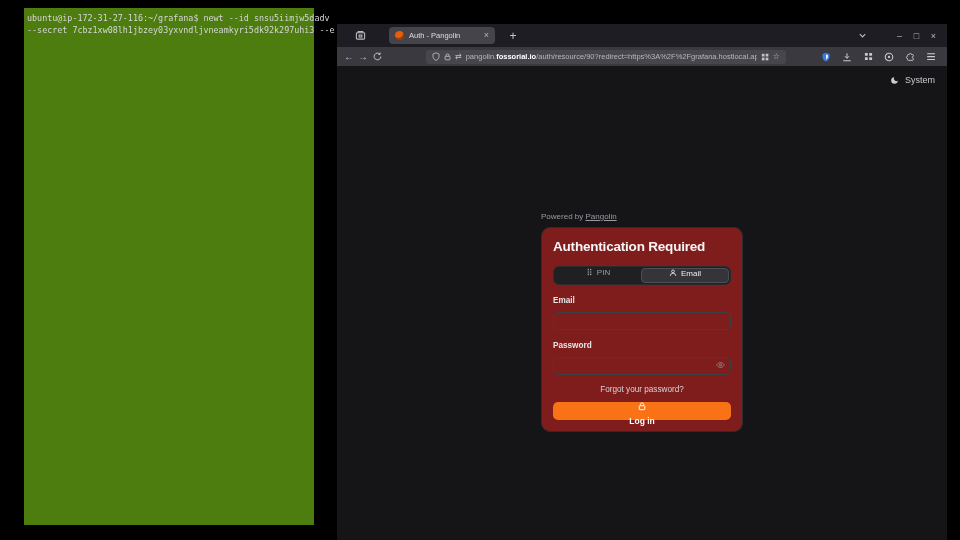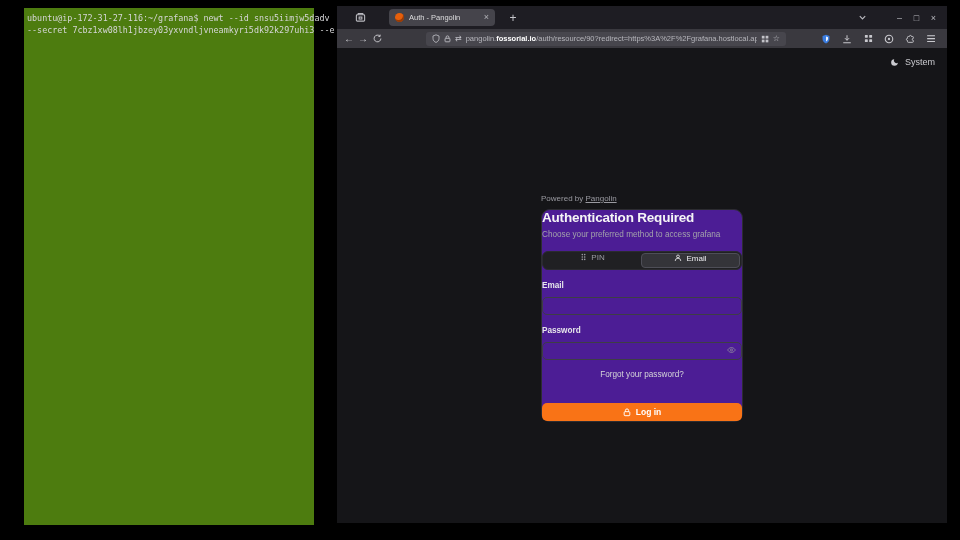--- a/index.html
+++ b/index.html
@@ -10,21 +10,21 @@
   
   .terminal { position:absolute; left:12px; top:8px; width:290px; height:517px;
               background:#4d7c0f; padding:4px 2px 0 3px;
               font-family:"DejaVu Sans Mono", monospace; font-size:8.4px;
               line-height:12px; color:#d6d6d8;margin-left:12px; }
   .term-line { white-space:nowrap; }
   .cursor { display:inline-block; width:4.5px; height:9px; border:1px solid #cdcdd1;
             vertical-align:-1px; margin-left:1px; }
 
   
-  .browser { position:absolute; left:337px; top:6px; width:610px; height:517px;
+  .browser { position:absolute; left:337px; top:24px; width:610px; height:517px;
              display:flex; flex-direction:column; background:#151518; }
 
   .tabbar { height:23px; background:#1e1d23; display:flex; align-items:center;
             padding:0 6px; flex:none; position:relative; }
   .ico { display:inline-flex; align-items:center; justify-content:center; flex:none; }
   .fxview { width:18px; height:18px; color:#b9b9bf; margin-left:8px; border-radius:3px; }
   .tab { height:17px; width:106px; background:#45444b; border-radius:4px;
          display:flex; align-items:center; padding:0 6px; gap:5px; margin-left:20px; }
   .favicon { width:9px; height:9px; border-radius:50%; background:#e65f0b;
              box-shadow:inset -1px -2px 0 rgba(90,30,0,.55); }
@@ -54,45 +54,45 @@
   .content { flex:1; background:#151518; position:relative; }
 
   .system-btn { position:absolute; top:9px; right:12px; display:flex; align-items:center;
                 gap:6px; color:#cbcbd0; font-size:9px; }
 
   .auth-col { position:absolute; top:146px; left:50%; transform:translateX(-50%);
               width:202px; }
   .powered { text-align:left; font-size:8px; color:#9a9aa1; }
   .powered a { color:#9a9aa1; text-decoration:underline; }
 
-  .card { margin-top:6px; background:#4c1d95; border:1px solid #2c2c31;
-          border-radius:9px; }
+  .card { margin-top:6px; background:#7f1d1d; border:1px solid #2c2c31;
+          border-radius:9px; padding:11px; }
   .card-title { font-size:13.5px; font-weight:bold; color:#f5f5f6; letter-spacing:-.2px; }
   .card-sub { margin-top:5px; font-size:8.2px; color:#a3a3ab; }
 
   .seg-tabs { margin-top:12px; display:flex; background:#202023; border:1px solid #2b2b30;
               border-radius:6px; padding:1px; height:19px; }
   .seg { flex:1; display:flex; align-items:flex-start; justify-content:center; gap:4px;
          font-size:8px; color:#9c9ca3; border-radius:4px; }
   .seg.active { background:#343439; border:1px solid #4e4e57; color:#ededf0; }
 
   .field-label { margin-top:11px; font-size:8.2px; font-weight:bold; color:#e6e6ea; }
   .input-wrap { position:relative; margin-top:5px; }
   .text-input { width:100%; height:18px; background:transparent; border:1px solid #3e3e45;
                 border-radius:5px; color:#e6e6ea; font-size:8.5px; padding:0 6px;
                 outline:none; font-family:"Liberation Sans", sans-serif; }
   .eye { position:absolute; right:6px; top:50%; transform:translateY(-50%);
          color:#9a9aa0; }
 
   .forgot { margin-top:10px; text-align:center; font-size:8.2px; color:#d5d5d9; }
 
-  .login-btn { margin-top:24px; width:100%; height:18px; border:none; border-radius:5px;
+  .login-btn { margin-top:8px; width:100%; height:18px; border:none; border-radius:5px;
                background:#f97316; color:#fff; font-size:8.5px; font-weight:bold;
-               display:flex; align-items:center; justify-content:center; gap:5px;
-               font-family:"Liberation Sans", sans-serif; }
+               display:flex; align-items:center; gap:5px;
+               font-family:"Liberation Sans", sans-serif;flex-direction:column; }
 
   svg { display:block; }
 </style>
 </head>
 <body>
 
 <div class="stage">
 
   <div class="terminal">
     <div class="term-line">ubuntu@ip-172-31-27-116:~/grafana$ newt --id snsu5iimjw5dadv</div>
@@ -208,21 +208,20 @@
       </div>
 
       <div class="auth-col">
         <div class="powered">
           <span>Powered by</span>
           <a href="#">Pangolin</a>
         </div>
 
         <div class="card">
           <div class="card-title">Authentication Required</div>
-          <div class="card-sub">Choose your preferred method to access grafana</div>
 
           <div class="seg-tabs">
             <div class="seg">
               <span class="ico">
                 <svg width="7" height="8" viewBox="0 0 8 10" fill="currentColor">
                     <circle cx="2.5" cy="2" r="1"></circle>
                     <circle cx="5.5" cy="2" r="1"></circle>
                     <circle cx="2.5" cy="5" r="1"></circle>
                     <circle cx="5.5" cy="5" r="1"></circle>
                     <circle cx="2.5" cy="8" r="1"></circle>

